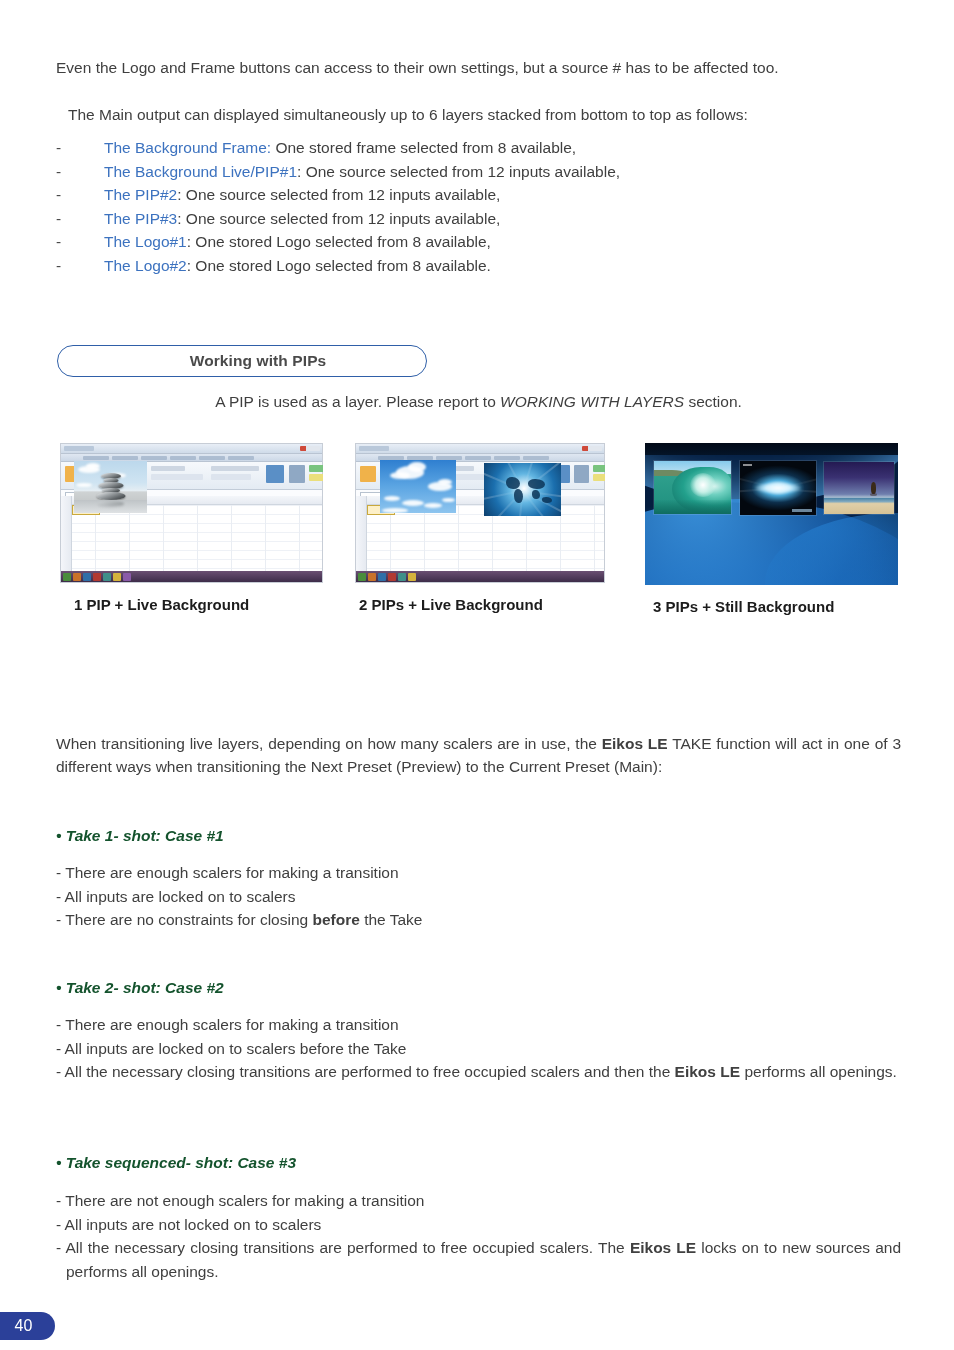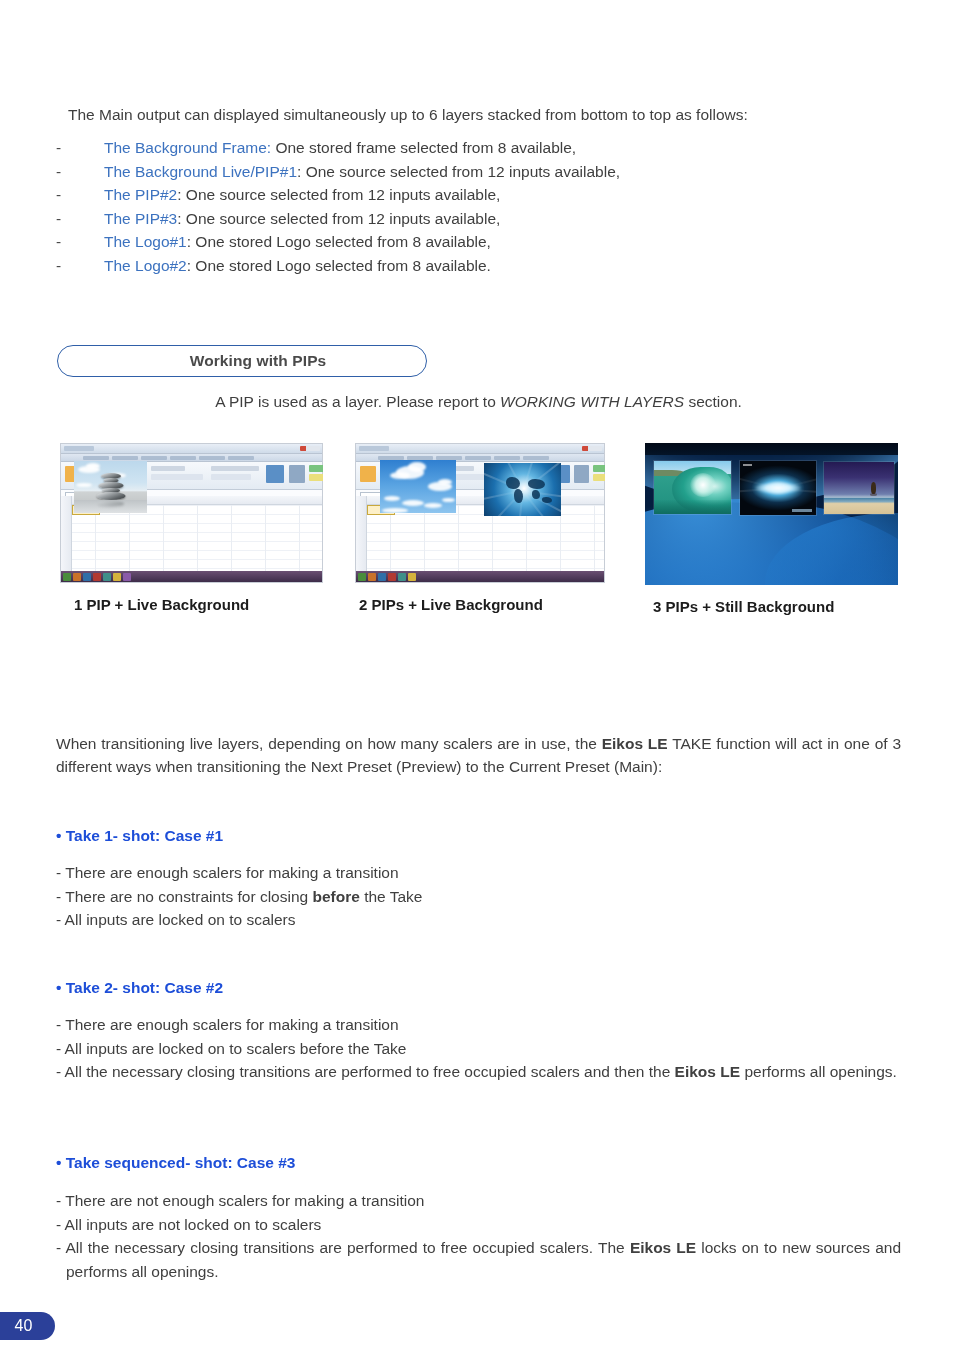--- a/index.html
+++ b/index.html
@@ -330,22 +330,23 @@
     border-radius: 45% 45% 40% 40%;
   }
 
   
   #trans-para { left: 56px; top: 732px; width: 845px; }
 
   .case-head {
     position: absolute;
     font-size: 15.5px;
     font-weight: bold;
-    color: #1d4ed8;
+    color: #14532d;
     white-space: nowrap;
+    font-style: italic;
   }
   #case1-head { left: 56px; top: 827px; }
   #case2-head { left: 56px; top: 979px; }
   #case3-head { left: 56px; top: 1154px; }
 
   .case-list {
     position: absolute;
     font-size: 15.5px;
     line-height: 23.6px;
     color: #3f3f3f;
@@ -375,20 +376,21 @@
     font-size: 16px;
     line-height: 1;
     transform: translateX(-4px);
   }
 </style>
 </head>
 <body>
 
 <div class="page">
 
+  <div class="body-text" id="intro-1">Even the Logo and Frame buttons can access to their own settings, but a source # has to be affected too.</div>
 
   <div class="body-text" id="intro-2">The Main output can displayed simultaneously up to 6 layers stacked from bottom to top as follows:</div>
 
   <div id="layer-list">
     <div class="layer-row">
       <span class="layer-dash">-</span>
       <span class="layer-text"><span class="lnk">The Background Frame:</span><span> One stored frame selected from 8 available,</span></span>
     </div>
     <div class="layer-row">
       <span class="layer-dash">-</span>
@@ -611,22 +613,22 @@
     </div>
   </div>
   <div class="caption" id="cap3">3 PIPs + Still Background</div>
 
 
   <div class="body-text" id="trans-para"><span>When transitioning live  layers, depending on how many scalers are in use, the </span><span class="b">Eikos LE</span><span> TAKE function will act in one of 3 different ways when transitioning the Next Preset (Preview) to the Current Preset (Main):</span></div>
 
   <div class="case-head" id="case1-head">• Take 1- shot: Case #1</div>
   <div class="case-list" id="case1-list">
     <div class="li hang"><span>- There are enough scalers for making a transition</span></div>
+    <div class="li hang"><span>- All inputs are locked on to scalers</span></div>
     <div class="li hang"><span>- There are no constraints for closing </span><span class="b">before</span><span> the Take</span></div>
-    <div class="li hang"><span>- All inputs are locked on to scalers</span></div>
   </div>
 
   <div class="case-head" id="case2-head">• Take 2- shot: Case #2</div>
   <div class="case-list" id="case2-list">
     <div class="li hang"><span>- There are enough scalers for making a transition</span></div>
     <div class="li hang"><span>- All inputs are locked on to scalers before the Take</span></div>
     <div class="li hang" style="text-align:justify;"><span>- All the necessary closing transitions are performed to free occupied scalers and then the </span><span class="b">Eikos LE</span><span> performs all openings.</span></div>
   </div>
 
   <div class="case-head" id="case3-head">• Take sequenced- shot: Case #3</div>

